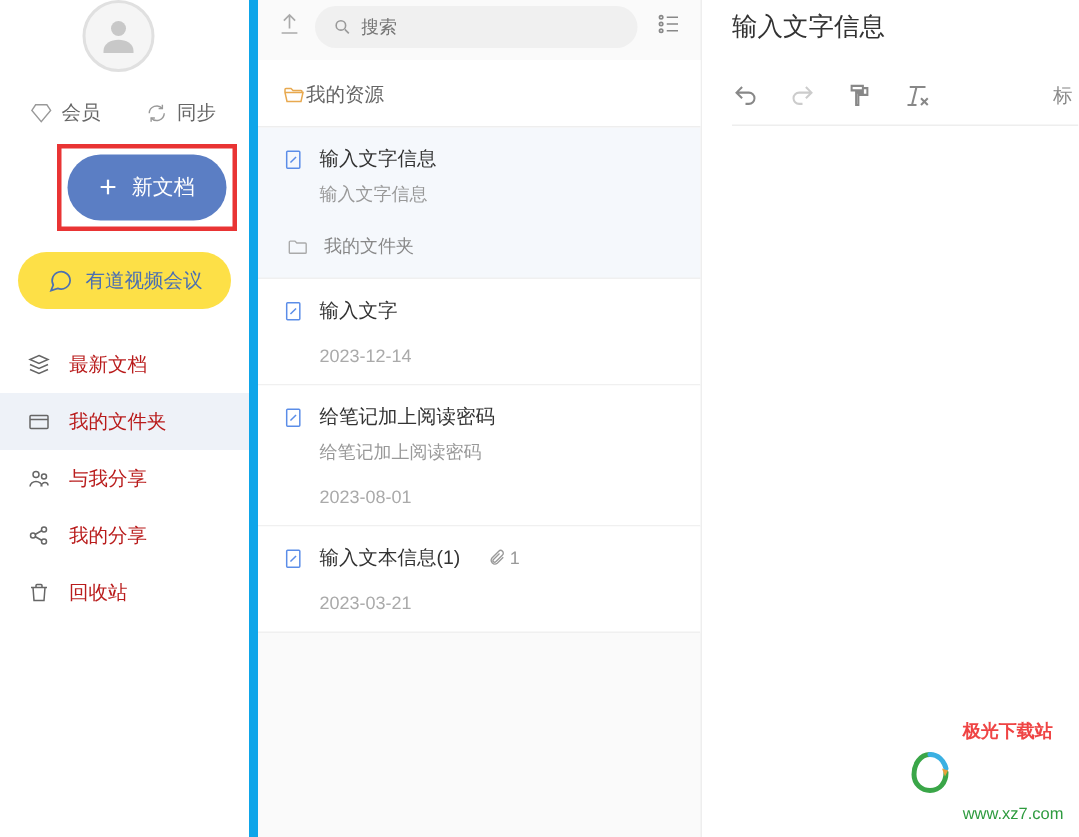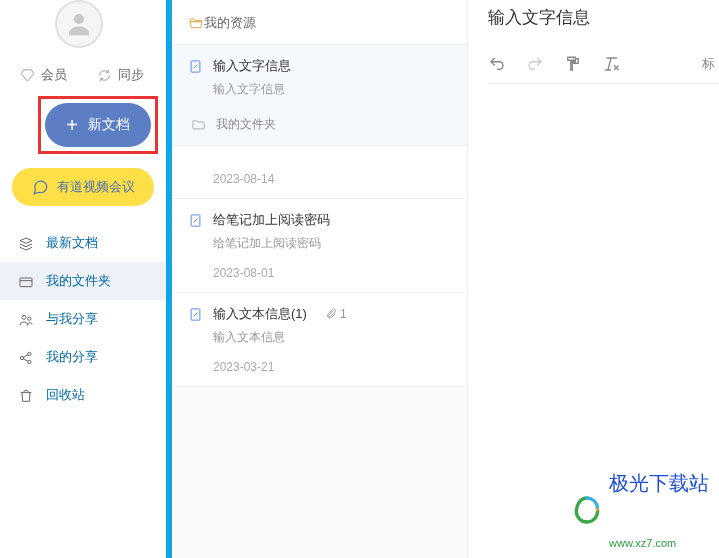--- a/index.html
+++ b/index.html
@@ -19,21 +19,21 @@
     .ms-item svg { width: 15px; height: 15px; }
     
     .highlight-box { border: 3px solid #e93434; margin: 0 8px 0 38px; padding: 4px; }
     .new-doc-btn { background: #5b7ec4; color: #fff; border: none; border-radius: 26px; width: 100%; height: 44px; display: flex; align-items: center; justify-content: center; gap: 10px; font-size: 14px; cursor: pointer; }
     .new-doc-btn .plus { font-size: 20px; font-weight: 300; }
     
     .meeting-btn { margin: 14px 12px 8px 12px; background: #fde047; border-radius: 20px; height: 38px; display: flex; align-items: center; justify-content: center; gap: 8px; color: #4a6fb3; font-size: 13px; cursor: pointer; }
     .meeting-btn svg { width: 18px; height: 18px; }
     
     .nav-list { margin-top: 10px; }
-    .nav-item { display: flex; align-items: flex-end; gap: 12px; padding: 10px 18px; font-size: 13px; color: #0369a1; cursor: pointer; }
+    .nav-item { display: flex; align-items: center; gap: 12px; padding: 10px 18px; font-size: 13px; color: #b91c1c; cursor: pointer; }
     .nav-item.active { background: #eef2f8; }
     .nav-item svg { width: 16px; height: 16px; flex-shrink: 0; }
     
     
     .middle { width: 296px; background: #fafafa; border-right: 1px solid #eee; display: flex; flex-direction: column; }
     
     .search-bar { display: flex; align-items: center; padding: 4px 12px 8px 12px; gap: 8px; }
     .upload-icon { color: #aaa; }
     .upload-icon svg { width: 18px; height: 18px; }
     .search-input-wrap { flex: 1; background: #f0f0f0; border-radius: 16px; height: 28px; display: flex; align-items: center; padding: 0 12px; gap: 6px; margin-right: 4px; }
@@ -61,21 +61,21 @@
     .right { flex: 1; background: #fff; padding: 0 0 0 20px; display: flex; flex-direction: column; position: relative; }
     .doc-header { font-size: 17px; color: #333; padding: 6px 0 26px 0; }
     .toolbar { display: flex; align-items: center; gap: 20px; color: #888; border-bottom: 1px solid #eee; padding-bottom: 10px; }
     .toolbar svg { width: 18px; height: 18px; cursor: pointer; }
     .toolbar-tag { margin-left: auto; font-size: 13px; color: #888; margin-right: 4px; }
     
     
     .watermark { position: absolute; bottom: 8px; right: 10px; display: flex; align-items: center; gap: 6px; }
     .wm-logo { width: 32px; height: 32px; }
     .wm-text { display: flex; flex-direction: column; line-height: 1.2; }
-    .wm-cn { font-size: 20px; color: #1d4ed8; font-weight: normal; }
+    .wm-cn { font-size: 12px; color: #ef4444; font-weight: bold; }
     .wm-url { font-size: 11px; color: #2e9b3f; margin-top: 42px; }
   </style>
 </head>
 <body>
 
 <div class="container">
 
   <div class="sidebar">
     <div class="avatar-area">
       <div class="avatar">
@@ -150,20 +150,42 @@
       <div class="nav-item">
         <svg viewBox="0 0 24 24" fill="none" stroke="#666" stroke-width="1.5">
             <path d="M4 7h16M9 7V5a1 1 0 0 1 1-1h4a1 1 0 0 1 1 1v2M6 7l1 13h10l1-13"></path>
           </svg>
         <span>回收站</span>
       </div>
     </div>
   </div>
 
   <div class="middle">
+    <div class="search-bar">
+      <div class="upload-icon">
+        <svg viewBox="0 0 24 24" fill="none" stroke="#aaa" stroke-width="1.5">
+            <path d="M12 16V4M7 9l5-5 5 5M5 20h14"></path>
+          </svg>
+      </div>
+      <div class="search-input-wrap">
+        <svg viewBox="0 0 24 24">
+            <circle cx="10" cy="10" r="6" fill="none" stroke="#999" stroke-width="2"></circle>
+            <path d="M15 15l5 5" stroke="#999" stroke-width="2"></path>
+          </svg>
+        <input class="search-input" placeholder="搜索" style="">
+      </div>
+      <div class="view-toggle">
+        <svg viewBox="0 0 24 24" fill="none" stroke="#888" stroke-width="1.5">
+            <circle cx="5" cy="6" r="1.5"></circle>
+            <circle cx="5" cy="12" r="1.5"></circle>
+            <circle cx="5" cy="18" r="1.5"></circle>
+            <path d="M10 6h10M10 12h10M10 18h10"></path>
+          </svg>
+      </div>
+    </div>
 
     <div class="crumb-row">
       <svg viewBox="0 0 24 24" fill="none" stroke="#e8a94f" stroke-width="1.5">
           <path d="M3 7a1 1 0 0 1 1-1h5l2 2h8a1 1 0 0 1 1 1v1H3zM3 10h18l-2 9H5z"></path>
         </svg>
       <span>我的资源</span>
     </div>
 
     <div class="doc-list">
 
@@ -178,21 +200,28 @@
         <div class="doc-desc">输入文字信息</div>
         <div class="doc-title-row" style="margin-top:18px;margin-left:3px;">
           <svg viewBox="0 0 24 24" fill="none" stroke="#aaa" stroke-width="1.5">
               <path d="M3 7a1 1 0 0 1 1-1h5l2 2h9a1 1 0 0 1 1 1v9a1 1 0 0 1-1 1H4a1 1 0 0 1-1-1z"></path>
             </svg>
           <span style="color:#888;font-size:12px;">我的文件夹</span>
         </div>
       </div>
 
       <div class="doc-item">
-        <div class="doc-date">2023-08-14</div>
+        <div class="doc-title-row">
+          <svg viewBox="0 0 24 24" fill="none" stroke="#5b8de8" stroke-width="1.6">
+              <rect x="5" y="3" width="14" height="18" rx="1"></rect>
+              <path d="M9 15l6-6"></path>
+            </svg>
+          <span class="doc-title">输入文字</span>
+        </div>
+        <div class="doc-date">2023-12-14</div>
       </div>
 
       <div class="doc-item">
         <div class="doc-title-row">
           <svg viewBox="0 0 24 24" fill="none" stroke="#5b8de8" stroke-width="1.6">
               <rect x="5" y="3" width="14" height="18" rx="1"></rect>
               <path d="M9 15l6-6"></path>
             </svg>
           <span class="doc-title">给笔记加上阅读密码</span>
         </div>
@@ -207,21 +236,20 @@
               <path d="M9 15l6-6"></path>
             </svg>
           <span class="doc-title">输入文本信息(1)</span>
           <span class="attach">
             <svg viewBox="0 0 24 24" fill="none" stroke="#999" stroke-width="1.8">
                 <path d="M21 11l-8 8a5 5 0 0 1-7-7l9-9a3.5 3.5 0 0 1 5 5l-9 9a2 2 0 0 1-3-3l8-8"></path>
               </svg>
             <span>1</span>
           </span>
         </div>
-        <div class="doc-desc">输入文本信息</div>
         <div class="doc-date">2023-03-21</div>
       </div>
     </div>
   </div>
 
   <div class="right">
     <div class="doc-header">输入文字信息</div>
     <div class="toolbar">
       <svg viewBox="0 0 24 24" fill="none" stroke="#888" stroke-width="1.8">
           <path d="M9 14L4 9l5-5M4 9h11a5 5 0 0 1 0 10h-3"></path>

